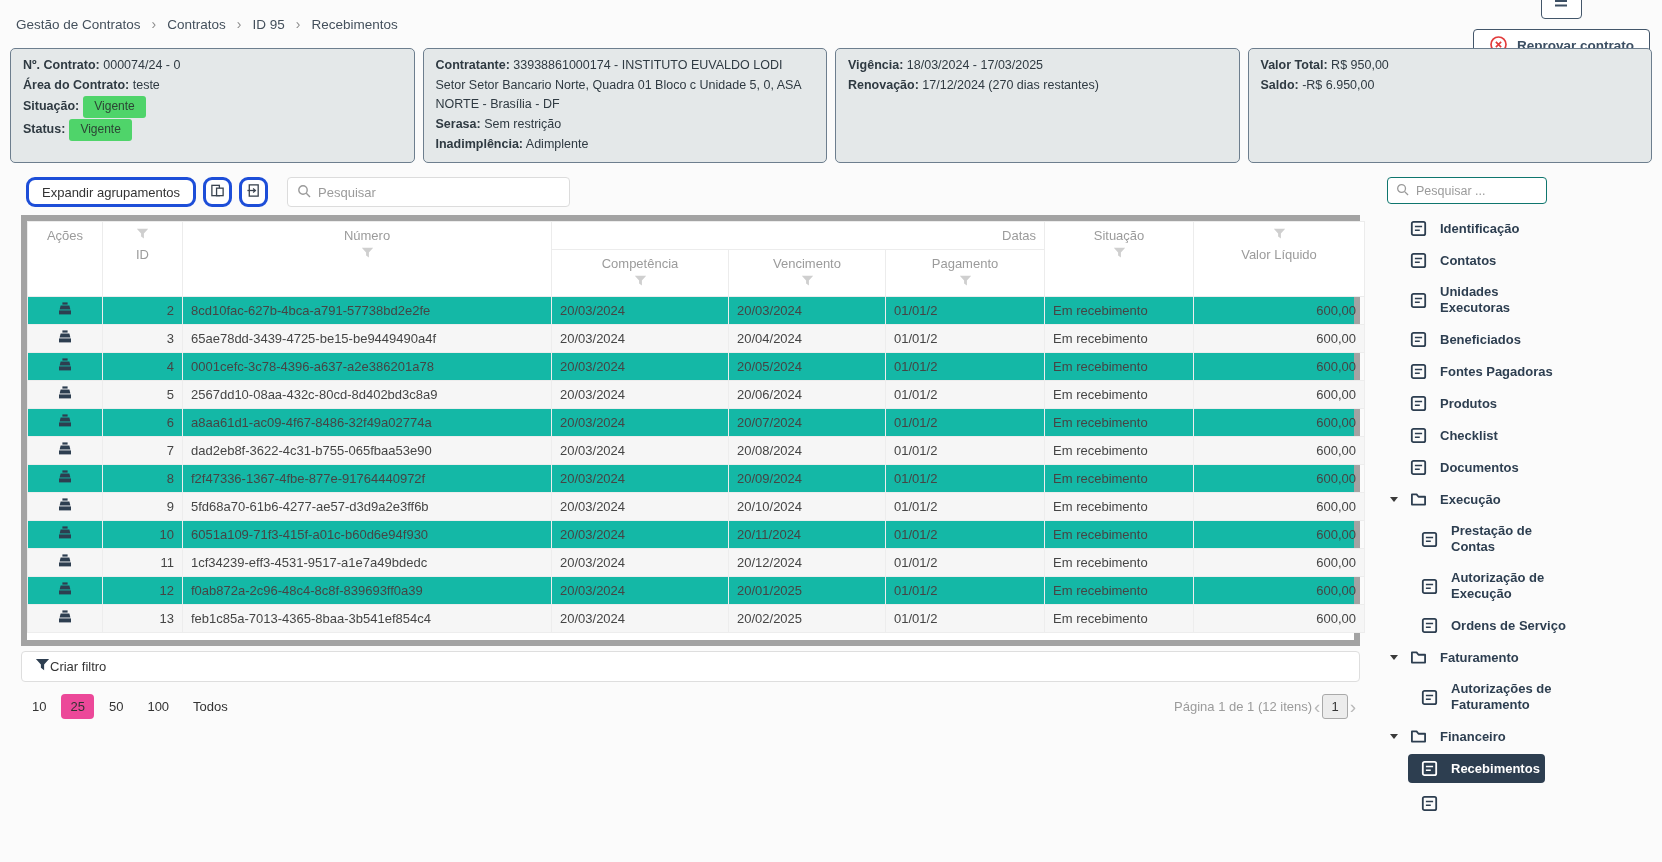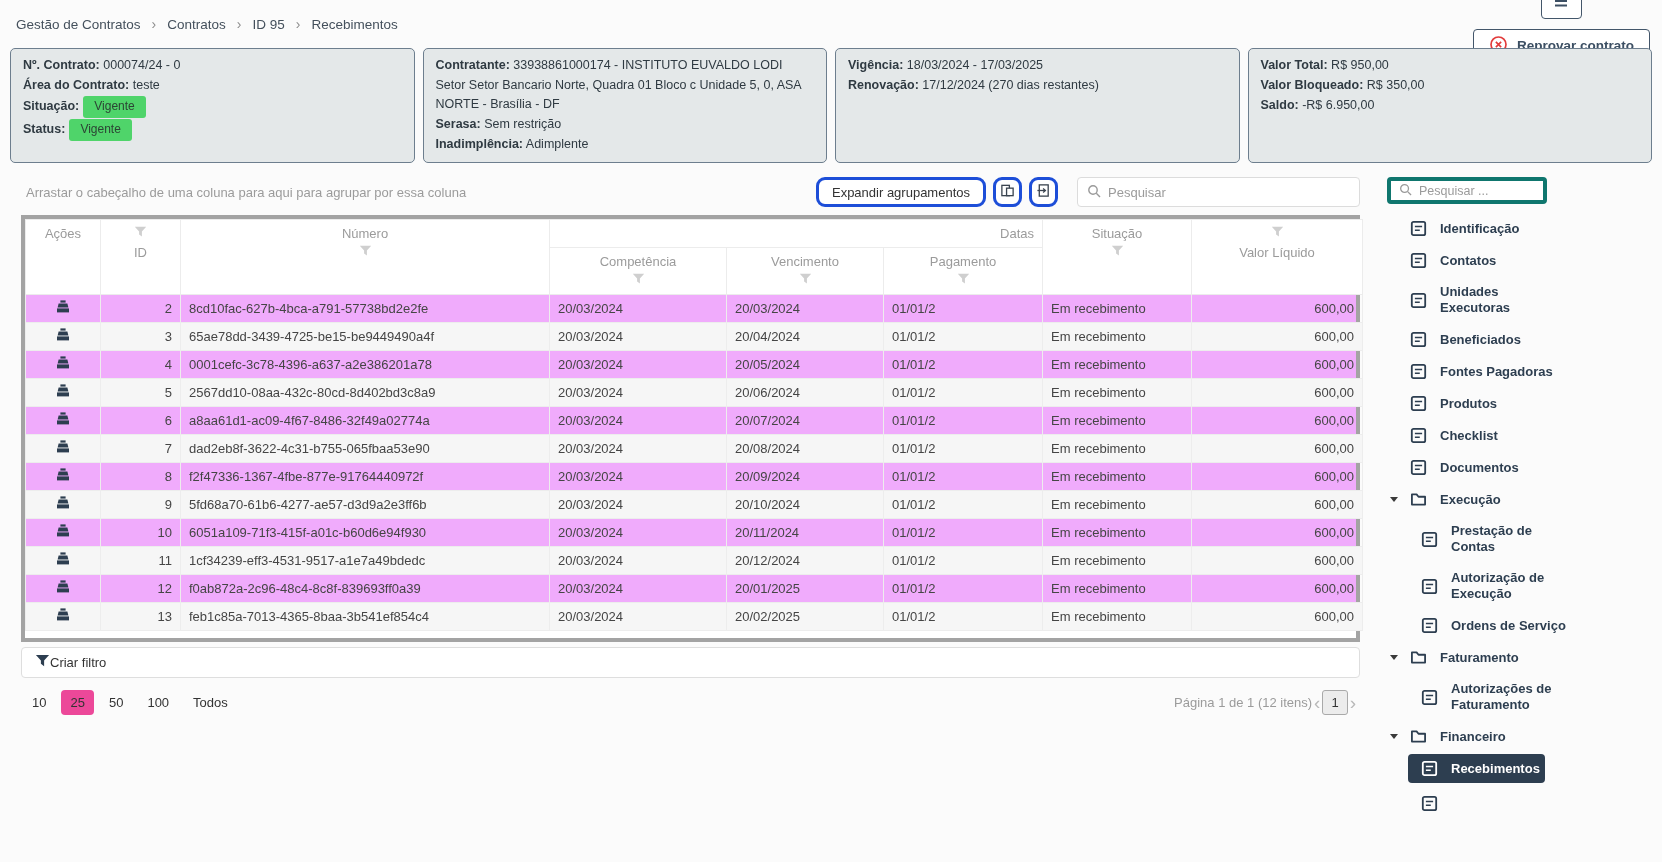--- a/index.html
+++ b/index.html
@@ -61,21 +61,21 @@
   }
   .tbtn.sq { width:29px; padding:0; justify-content:center; color:#3a4450; }
   .search-box {
     display:flex; align-items:center; gap:7px; border:1px solid #dcdcdc; border-radius:4px;
     height:30px; width:283px; padding:0 9px; background:#fff; margin-left:12px;
   }
   .search-box input { border:none; outline:none; flex:1; font-size:13px; color:#333; font-family:"Liberation Sans",sans-serif; background:transparent; }
   .search-box input::placeholder { color:#9b9b9b; }
 
   
-  .table-box { border:4px solid #a3a3a3; background:#f0abfc; }
+  .table-box { border:6px solid #a3a3a3; background:#14b8a6; }
   table { width:1337px; border-collapse:collapse; table-layout:fixed; font-size:13px; }
   th {
     color:var(--hdr-gray); font-weight:400; text-align:left; vertical-align:top;
     border:1px solid #ececec; padding:6px 8px; height:25px; background:#fff; cursor:pointer;
   }
   th .hwrap { display:flex; justify-content:space-between; align-items:center; gap:4px;flex-direction:column; }
   th.band { text-align:right; vertical-align:middle; padding:6px 8px; }
   td { border:1px solid #ededed; padding:4px 8px; height:25px; color:#454545; overflow:hidden; white-space:nowrap; }
   tr.alt td { background:#f6f6f6; }
   td.ta-r, th .cap-r { text-align:right; }
@@ -98,21 +98,21 @@
   .page-info { color:#9b9b9b; }
   .chev { color:#b9b9b9; font-size:19px; line-height:1; cursor:pointer; padding:0 2px; }
   .page-num {
     border:1px solid #a9a9a9; background:#ececec; border-radius:3px;
     padding:4px 8px; font-size:13px; color:#333; cursor:pointer;
   }
 
   
   .sidebar { width:270px; margin-left:25px; flex:none; }
   .side-search {
-    display:flex; align-items:center; gap:7px; border:4px solid #0f766e; border-radius:4px;
+    display:flex; align-items:center; gap:7px; border:1px solid #0f766e; border-radius:4px;
     height:27px; width:160px; padding:0 8px; background:#fff; margin:2px 0 10px 2px;
   }
   .side-search input { border:none; outline:none; width:110px; font-size:12.5px; color:#333; font-family:"Liberation Sans",sans-serif; background:transparent; }
   .side-search input::placeholder { color:#9b9b9b; }
   .nav-item {
     position:relative; display:flex; align-items:center; gap:13px;
     padding:6px 0 6px 25px; margin:3px 0; cursor:pointer; color:var(--navy);
   }
   .nav-item .nicon { line-height:0; flex:none; }
   .nav-item .nlabel { font-weight:700; font-size:13px; line-height:16px; max-width:118px; }
@@ -190,30 +190,28 @@
       <div class="card-line">Setor Setor Bancario Norte, Quadra 01 Bloco c Unidade 5, 0, ASA NORTE - Brasília - DF</div>
       <div class="card-line"><b>Serasa:</b> Sem restrição</div>
       <div class="card-line"><b>Inadimplência:</b> Adimplente</div>
     </div>
     <div class="card">
       <div class="card-line"><b>Vigência:</b> 18/03/2024 - 17/03/2025</div>
       <div class="card-line"><b>Renovação:</b> 17/12/2024 (270 dias restantes)</div>
     </div>
     <div class="card">
       <div class="card-line"><b>Valor Total:</b> R$ 950,00</div>
-      <div class="card-line"><b>Valor Bloqueado:</b> R$ 350,00</div>
       <div class="card-line"><b>Saldo:</b> -R$ 6.950,00</div>
     </div>
   </section>
 
 <section class="main">
   <div class="grid-panel">
 
     <div class="grid-toolbar">
-      <span class="group-hint">Arrastar o cabeçalho de uma coluna para aqui para agrupar por essa coluna</span>
       <div class="toolbar-right">
         <button class="tbtn">Expandir agrupamentos</button>
         <button class="tbtn sq">
           <span>
             <svg width="15" height="15" viewBox="0 0 16 16" fill="none" stroke="currentColor" stroke-width="1.4">
                 <rect x="2" y="2.5" width="8" height="11"></rect>
                 <rect x="7" y="5.5" width="7" height="8" fill="#fff"></rect>
               </svg>
           </span>
         </button>

